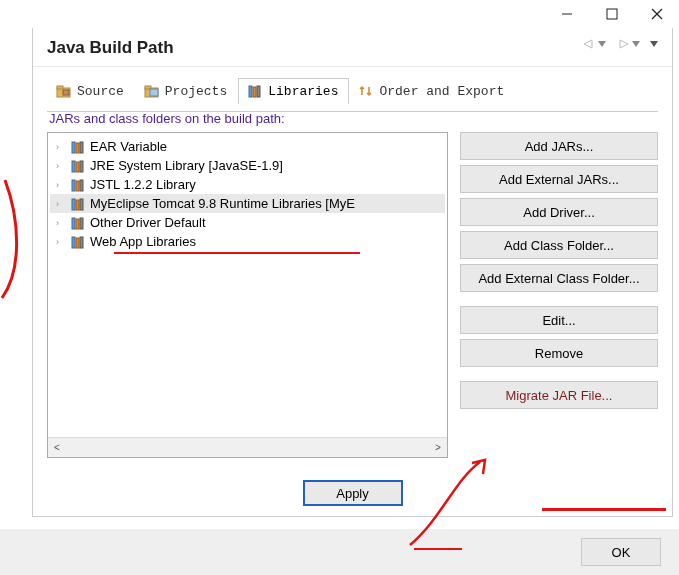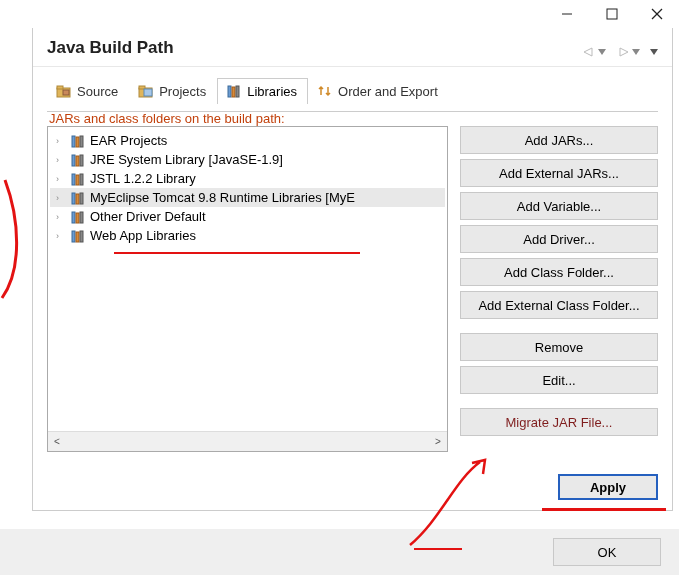--- a/index.html
+++ b/index.html
@@ -4,56 +4,56 @@
   <style>
     * { box-sizing: border-box; margin: 0; padding: 0; }
     body { font-family: "Segoe UI", Tahoma, sans-serif; font-size: 13px; background: #fff; width: 679px; height: 575px; position: relative; overflow: hidden; }
     
     .titlebar-controls { position: absolute; top: 0; right: 0; display: flex; height: 28px; }
     .tb-btn { width: 45px; display: flex; align-items: center; justify-content: center; color: #222; }
     .tb-btn svg { display: block; }
     
     .dialog-body { position: absolute; top: 28px; left: 32px; right: 6px; border: 1px solid #ccc; border-top: none; background: #fff; }
     
-    .header-row { display: flex; align-items: flex-end; padding: 10px 14px 8px 14px; border-bottom: 1px solid #e8e8e8; }
+    .header-row { display: flex; align-items: flex-start; padding: 10px 14px 8px 14px; border-bottom: 1px solid #e8e8e8; }
     .header-title { font-size: 17px; font-weight: 600; color: #222; flex: 1; }
     .nav-arrows { display: flex; align-items: center; gap: 2px; color: #888; }
     .nav-grp { display: flex; align-items: center; }
     
-    .tabs-row { display: flex; margin: 10px 14px 6px 14px; }
+    .tabs-row { display: flex; margin: 10px 14px 6px 14px; font-family: Liberation Mono, monospace; }
     .tab { display: flex; align-items: center; gap: 5px; padding: 4px 10px 5px 8px; border: 1px solid transparent; border-bottom: none; cursor: default; position: relative; top: 1px; }
     .tab.active { border-color: #ccc; background: #fff; z-index: 2; }
     .tab.inactive { color: #333; }
     .tab-icon { width: 16px; height: 16px; display: flex; align-items: center; justify-content: center; }
     .tabs-underline { position: absolute; height: 1px; background: #ccc; left: 14px; right: 14px; }
     
     .content-area { padding: 0 14px 10px 14px; position: relative; }
-    .subheading { margin: 8px 0 0 2px; color: #c2410c; }
+    .subheading { margin: 8px 0 6px 2px; color: #4c1d95; }
     
     .main-row { display: flex; gap: 12px; }
     .tree-panel { flex: 1; border: 1px solid #aaa; height: 326px; position: relative; background: #fff; }
     .tree-list { position: absolute; top: 0; left: 0; right: 0; bottom: 20px; overflow: hidden; padding: 4px 2px; }
     .tree-item { display: flex; align-items: center; gap: 4px; padding: 2px 6px; white-space: nowrap; }
     .tree-item.selected { background: #e8e8e8; }
     .expander { width: 10px; color: #888; font-size: 9px; }
     .lib-icon { width: 16px; height: 14px; display: flex; align-items: center; justify-content: center; }
     .tree-hscroll { position: absolute; bottom: 0; left: 0; right: 0; height: 20px; display: flex; align-items: center; background: #f0f0f0; border-top: 1px solid #ddd; }
     .hscroll-arrow { width: 18px; text-align: center; color: #555; font-size: 10px; }
     .hscroll-track { flex: 1; height: 14px; background: #f0f0f0; position: relative; }
     
     .buttons-col { width: 198px; display: flex; flex-direction: column; gap: 5px; }
     .btn { height: 28px; background: #e9e9e9; border: 1px solid #c8c8c8; display: flex; align-items: center; justify-content: center; font-size: 13px; padding: 0 6px; white-space: nowrap; overflow: hidden; }
     .btn.disabled { color: #7f1d1d; }
     .btn.focused { border: 2px solid #2560bf; }
     
-    .apply-row { display: flex; justify-content: flex-end; padding: 12px 14px 10px 14px; font-weight: bold; }
+    .apply-row { display: flex; justify-content: center; padding: 12px 14px 10px 14px; }
     .apply-btn { width: 100px; height: 26px; }
     
     .footer { position: absolute; bottom: 0; left: 0; right: 0; height: 46px; background: #efefef; display: flex; align-items: center; justify-content: flex-end; padding: 0 18px; gap: 14px; }
-    .footer .btn { width: 108px; height: 28px; }
+    .footer .btn { width: 80px; height: 28px; }
     
     
     .annot { position: absolute; pointer-events: none; }
     .annot svg { overflow: visible; }
     .red-underline { position: absolute; height: 2px; background: #e31212; }
     .arrow-left { left: 0; top: 180px; width: 30px; height: 120px; }
   </style>
 </head>
 <body>
 
@@ -164,21 +164,21 @@
 
         <div class="tree-item">
               <span class="expander">›</span>
               <span class="lib-icon">
                 <svg width="16" height="14">
                   <rect x="2" y="2" width="3" height="11" fill="#6b9bd1" stroke="#3a6a9a"></rect>
                   <rect x="6" y="3" width="3" height="10" fill="#d68a3a" stroke="#a05a1a"></rect>
                   <rect x="10" y="2" width="3" height="11" fill="#888" stroke="#555"></rect>
                 </svg>
               </span>
-              <span>EAR Projects</span>
+              <span>EAR Variable</span>
             </div>
             <div class="tree-item">
               <span class="expander">›</span>
               <span class="lib-icon">
                 <svg width="16" height="14">
                   <rect x="2" y="2" width="3" height="11" fill="#6b9bd1" stroke="#3a6a9a"></rect>
                   <rect x="6" y="3" width="3" height="10" fill="#d68a3a" stroke="#a05a1a"></rect>
                   <rect x="10" y="2" width="3" height="11" fill="#888" stroke="#555"></rect>
                 </svg>
               </span>
@@ -231,27 +231,26 @@
           </div>
         <div class="tree-hscroll">
           <div class="hscroll-arrow">&lt;</div>
           <div class="hscroll-track"></div>
           <div class="hscroll-arrow">&gt;</div>
         </div>
       </div>
       <div class="buttons-col">
         <div class="btn">Add JARs...</div>
         <div class="btn">Add External JARs...</div>
-        <div class="btn">Add Variable...</div>
         <div class="btn">Add Driver...</div>
         <div class="btn">Add Class Folder...</div>
         <div class="btn">Add External Class Folder...</div>
         <div style="height:4px"></div>
+        <div class="btn">Edit...</div>
         <div class="btn">Remove</div>
-        <div class="btn">Edit...</div>
         <div style="height:4px"></div>
         <div class="btn disabled">Migrate JAR File...</div>
       </div>
     </div>
   </div>
 
   <div class="apply-row">
     <div class="btn apply-btn focused">Apply</div>
   </div>
 

